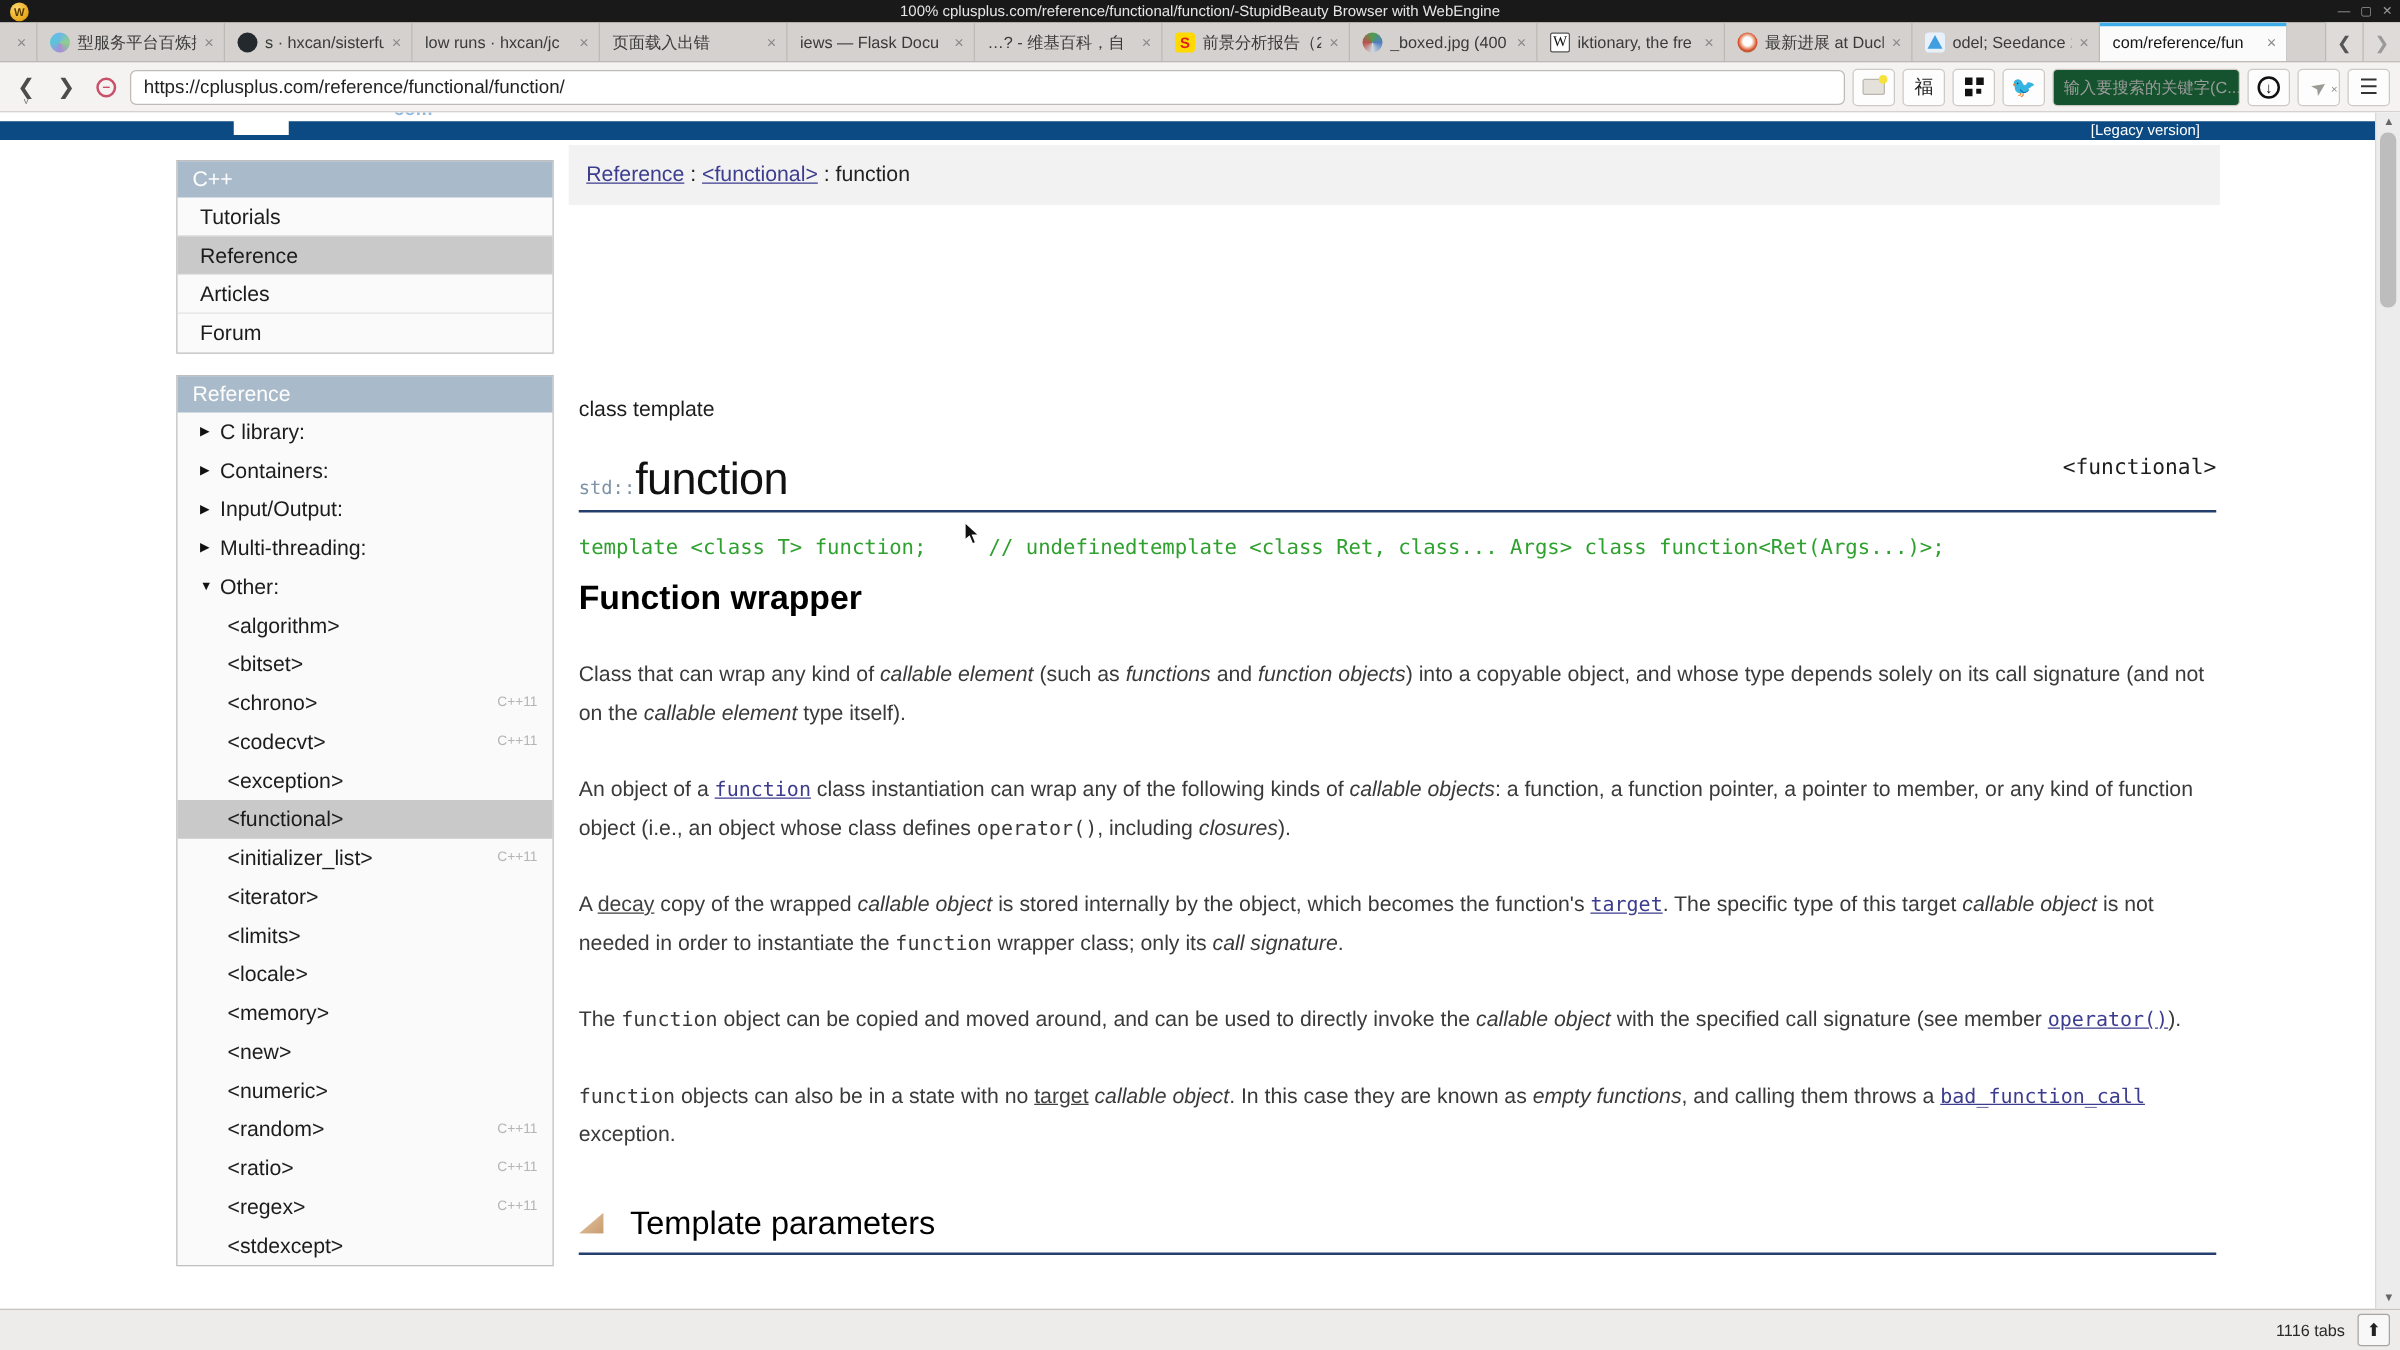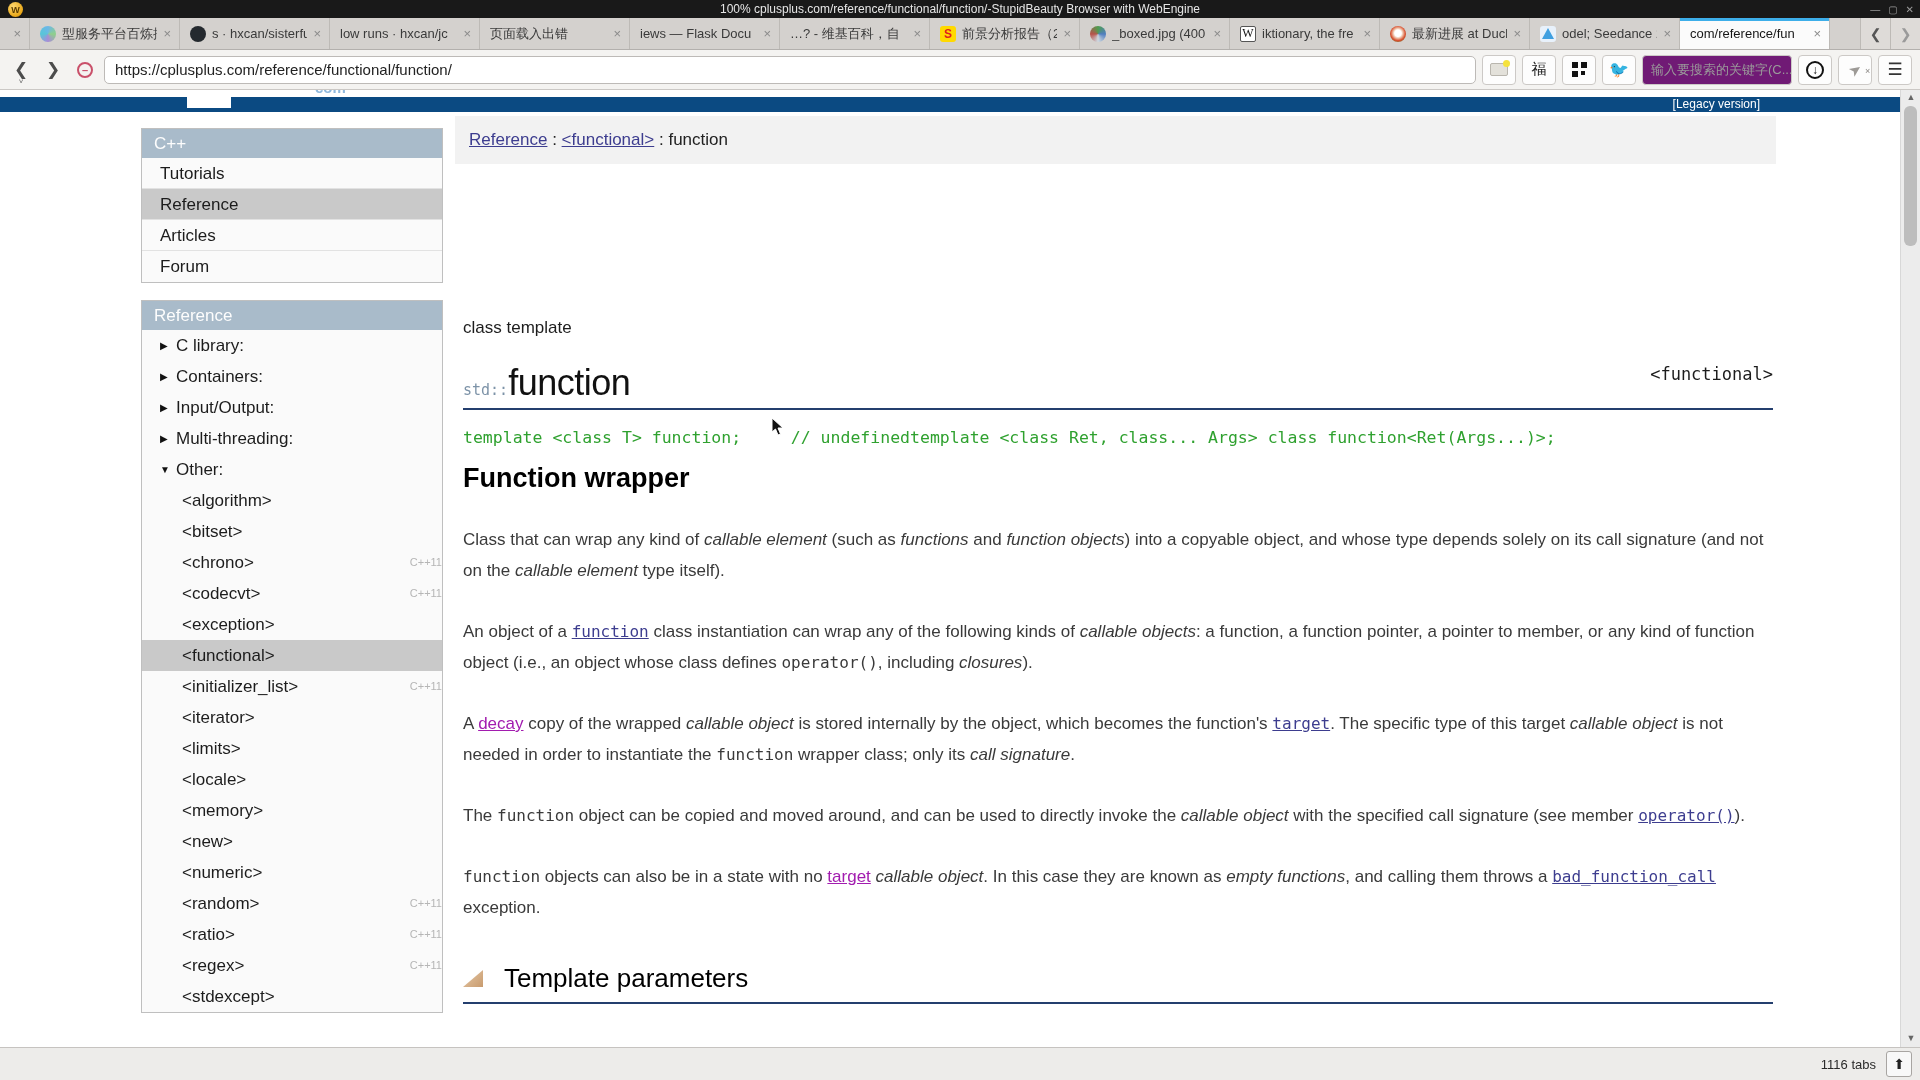--- a/index.html
+++ b/index.html
@@ -63,21 +63,21 @@
   .cam-glyph { width:18px; height:13px; background:#e3e1da; border:1px solid #b9b6ae; border-radius:2px; position:relative; }
   .cam-glyph::after { content:""; position:absolute; right:-3px; top:-4px; width:7px; height:7px;
     border-radius:50%; background:#f5e23c; }
   .qr-glyph { width:15px; height:15px;
     background:
       linear-gradient(#111,#111) 0 0/6px 6px no-repeat,
       linear-gradient(#111,#111) 9px 0/6px 6px no-repeat,
       linear-gradient(#111,#111) 0 9px/6px 6px no-repeat,
       linear-gradient(#111,#111) 9px 9px/4px 4px no-repeat; }
   .twitter-glyph { color:#55abe4; font-size:16px; }
-  .search-box { width:150px; height:30px; background:#701a75; border:1px solid #ccc9c6; border-radius:4px;
+  .search-box { width:150px; height:30px; background:#14532d; border:1px solid #ccc9c6; border-radius:4px;
     display:flex; align-items:center; padding:0 8px; font-size:13px; color:#9a9a9a; white-space:nowrap; overflow:hidden; }
   .dl-glyph { width:18px; height:18px; border:2px solid #111; border-radius:50%; color:#111;
     display:flex; align-items:center; justify-content:center; font-size:12px; font-weight:bold; }
   .blocked-glyph { color:#9d9a96; font-size:15px; transform:rotate(-35deg); position:relative; }
   .blocked-glyph::after { content:"×"; position:absolute; right:-6px; bottom:-4px; font-size:9px;
     transform:rotate(35deg); color:#8a8784; }
   .menu-glyph { font-size:17px; color:#333; letter-spacing:0; }
 
   
   .viewport { position:absolute; left:0; top:90px; width:1920px; height:957px; background:#fff; overflow:hidden; }
@@ -93,42 +93,42 @@
   .side-box { border:1px solid #bfbfbf; background:#fafafa; margin-bottom:17px; }
   .side-header { height:29px; line-height:29px; background:#a9bbca; color:#fdfdfd; font-size:17px; padding-left:12px; }
   .side-row { height:31px; line-height:31px; font-size:17px; color:#1c1c1c; position:relative; padding-left:18px; }
   .menu-row { padding-left:18px; border-bottom:1px solid #e2e2e2; }
   .menu-row:last-child { border-bottom:none; }
   .side-row.selected { background:#c9c9c9; }
   .ref-row { display:flex; align-items:center; }
   .ref-row .arrow { width:16px; flex:none; font-size:10px; color:#111; }
   .ref-row.ind { padding-left:40px; }
   .ref-row .lbl { flex:1; white-space:nowrap; overflow:hidden; }
-  .ref-row .tag { flex:none; font-size:11px; color:#b5b5b5; margin-right:0; }
+  .ref-row .tag { flex:none; font-size:11px; color:#b5b5b5; margin-right:12px; }
 
   
   .breadcrumb { position:absolute; left:455px; top:26px; width:1321px; height:48px; background:#f2f2f2;
     display:flex; align-items:center; padding-left:14px; font-size:17px; color:#222; gap:0; }
   .crumb-link { color:#3d3d8f; text-decoration:underline; }
   .crumb-sep { white-space:pre; }
   .article { position:absolute; left:463px; top:228px; width:1310px; font-size:17px; color:#3a3a3a; }
   .section-label { font-size:17px; color:#1d1d1d; margin-bottom:14px; }
   .title-row { position:relative; height:52px; }
   .hdr-include { position:absolute; right:0; top:12px; font-family:"DejaVu Sans Mono",monospace; font-size:17px; color:#1d1d1d; }
   .page-title { position:absolute; left:0; bottom:0; white-space:nowrap; }
   .title-prefix { font-size:15px; color:#7d93a8; font-family:"DejaVu Sans Mono",monospace; }
   .title-main { font-size:36px; color:#111; letter-spacing:-0.5px; }
   .rule { border:none; border-top:2px solid #243f6e; margin:4px 0 0 0; }
   .code-line { font-family:"DejaVu Sans Mono",monospace; font-size:16.5px; color:#2fa12f;
     white-space:pre; margin:18px 0 4px 0; }
   .h2 { font-size:27px; font-weight:700; color:#000; margin:16px 0 0 0; }
   .article p { line-height:31px; margin-top:30px; }
   .seg-i { font-style:italic; }
   .seg-c { font-family:"DejaVu Sans Mono",monospace; font-size:16px; }
-  .seg-a { color:#a21caf; text-decoration:underline; }
+  .seg-a { color:#404040; text-decoration:underline; }
   .seg-ac { color:#3d3d8f; text-decoration:underline; font-family:"DejaVu Sans Mono",monospace; font-size:16px; }
   .h3-row { display:flex; align-items:center; gap:21px; margin-top:40px; }
   .bookmark-icon { width:20px; height:17px; clip-path:polygon(0 100%, 100% 100%, 100% 0);
     background:linear-gradient(135deg,#e6c9a8,#c89b6e); flex:none; }
   .h3 { font-size:26px; font-weight:400; color:#000; }
 
   
   .scrollbar { position:absolute; right:0; top:0; width:20px; height:957px; background:#ececec;
     border-left:1px solid #d8d8d8; }
   .sb-thumb { position:absolute; left:3px; top:16px; width:13px; height:140px; background:#bdbdbd; border-radius:6px; }

